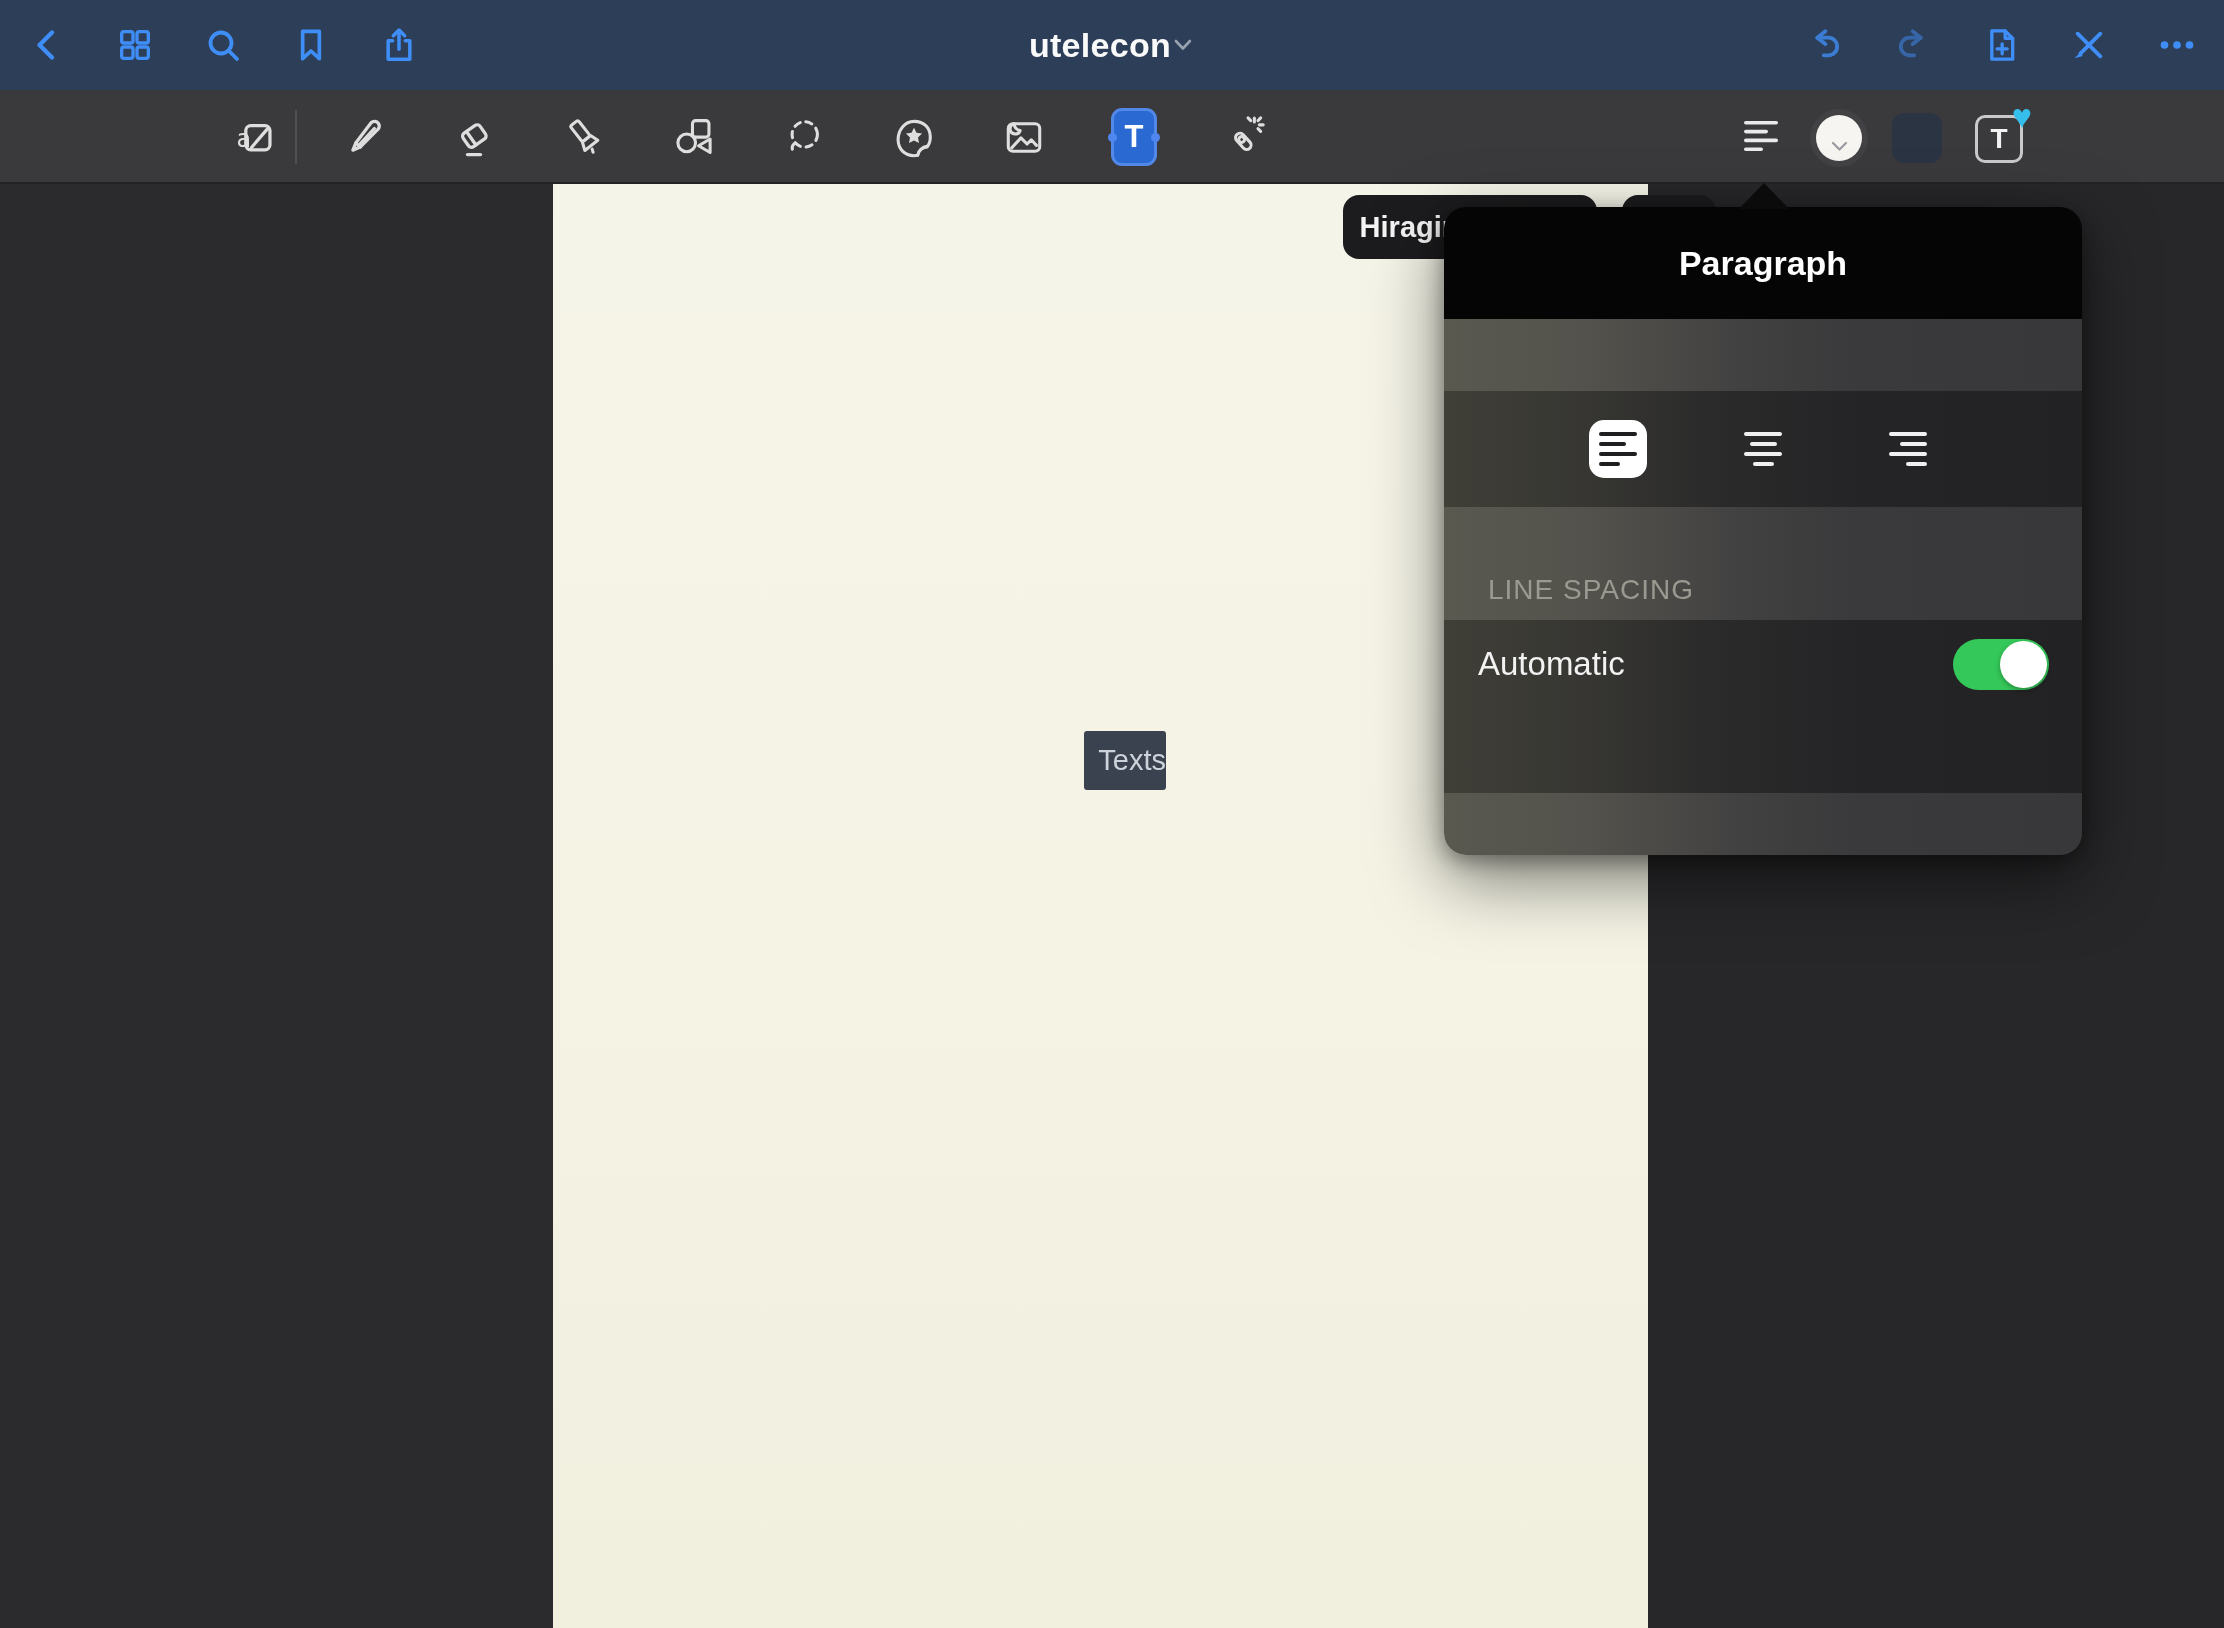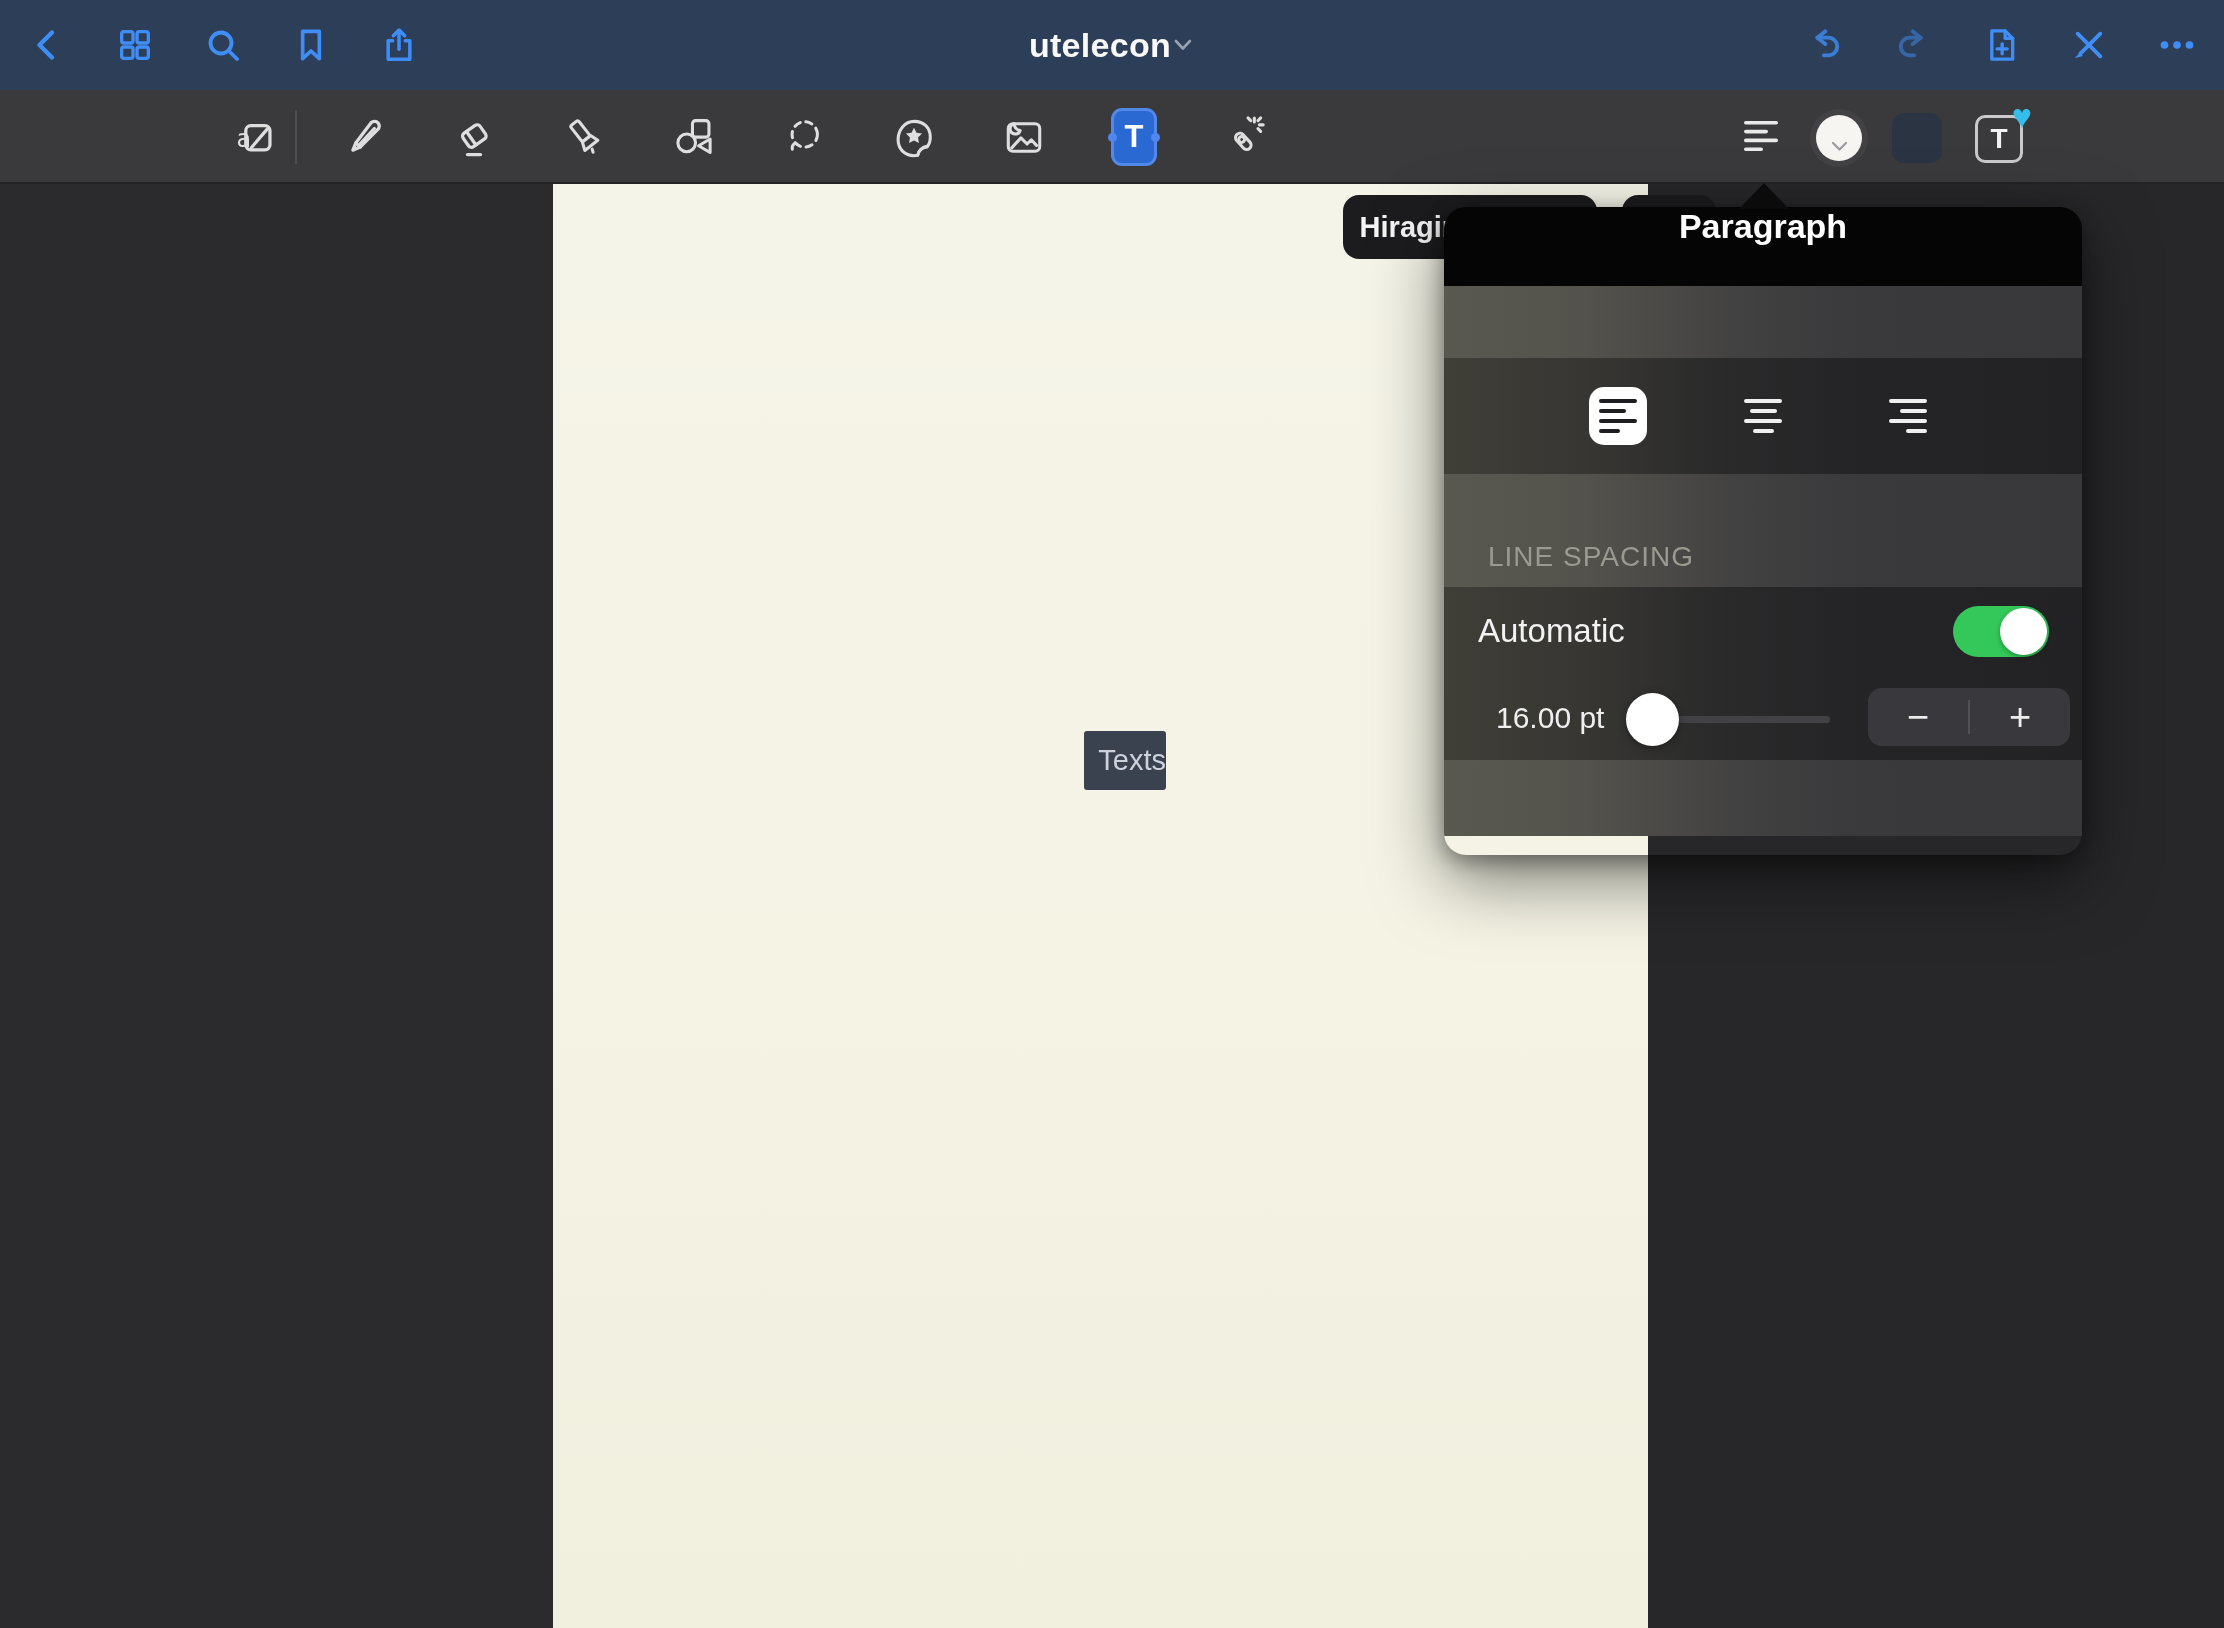--- a/index.html
+++ b/index.html
@@ -69,21 +69,21 @@
   .text-object { position:absolute; left:1084px; top:731px; width:82px; height:59px; border-radius:3px;
                  background:var(--tooltip-bg,#3A414F); display:flex; align-items:center; justify-content:flex-end;
                  color:#CDD2DB; font-size:29px; z-index:5; }
 
   
   .popover-arrow { position:absolute; left:1739px; top:183px; width:0; height:0; z-index:41;
                    border-left:25px solid transparent; border-right:25px solid transparent;
                    border-bottom:26px solid #0B0B0B; }
   .popover { position:absolute; left:1444px; top:207px; width:638px; height:648px; border-radius:22px;
              overflow:hidden; z-index:40; box-shadow:0 24px 70px rgba(0,0,0,.5), 0 6px 20px rgba(0,0,0,.35); }
-  .pop-header { height:79px; background:#050505; display:flex; justify-content:center; }
+  .pop-header { height:112px; background:#050505; display:flex; align-items:center; justify-content:center; }
   .pop-title { color:#FFFFFF; font-size:34px; font-weight:700; }
   .pop-body { height:550px;
               background:linear-gradient(90deg,#5A5950 0%, #53524C 22%, #434242 45%, #3A393B 65%, #383739 100%); }
   .band-1 { height:72px; }
   .card { background:linear-gradient(90deg, rgba(20,20,16,.38) 0%, rgba(8,8,10,.42) 40%, rgba(8,8,10,.45) 100%); }
   .align-card { height:116px; display:flex; align-items:center; justify-content:center; gap:87px; }
   .align-btn { width:58px; height:58px; border-radius:15px; display:flex; flex-direction:column;
                justify-content:center; gap:5.5px; padding:0 10px; }
   .align-btn.selected { background:#FFFFFF; }
   .align-btn .bar { height:4.5px; border-radius:2.5px; background:#F0F0F0; }
@@ -360,32 +360,19 @@
         <span class="section-label">LINE SPACING</span>
       </div>
 
       <div class="card auto-card">
         <div class="auto-row">
           <span class="auto-label">Automatic</span>
           <div class="toggle">
             <div class="knob"></div>
           </div>
         </div>
-        <div class="slider-row">
-          <span class="spacing-value">16.00 pt</span>
-          <div class="slider">
-            <div class="track"></div>
-            <div class="fill"></div>
-            <div class="thumb"></div>
-          </div>
-          <div class="stepper">
-            <div class="step-btn">−</div>
-            <div class="step-divider"></div>
-            <div class="step-btn">+</div>
-          </div>
-        </div>
       </div>
 
       <div class="band-3"></div>
     </div>
   </div>
 
 </div>
 
 </body></html>

